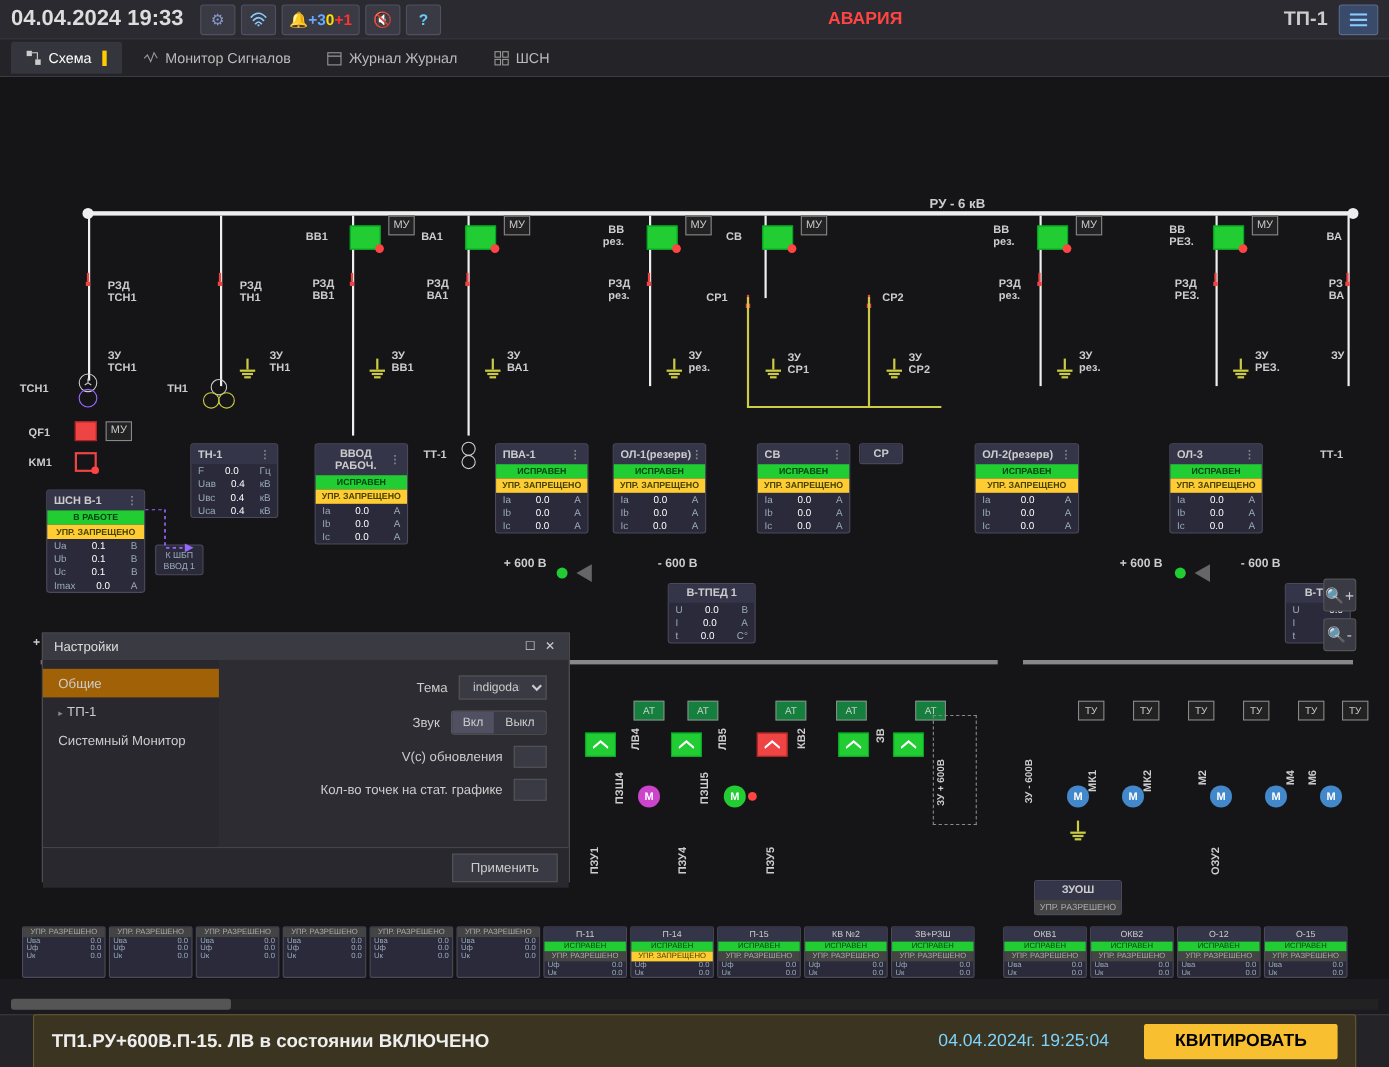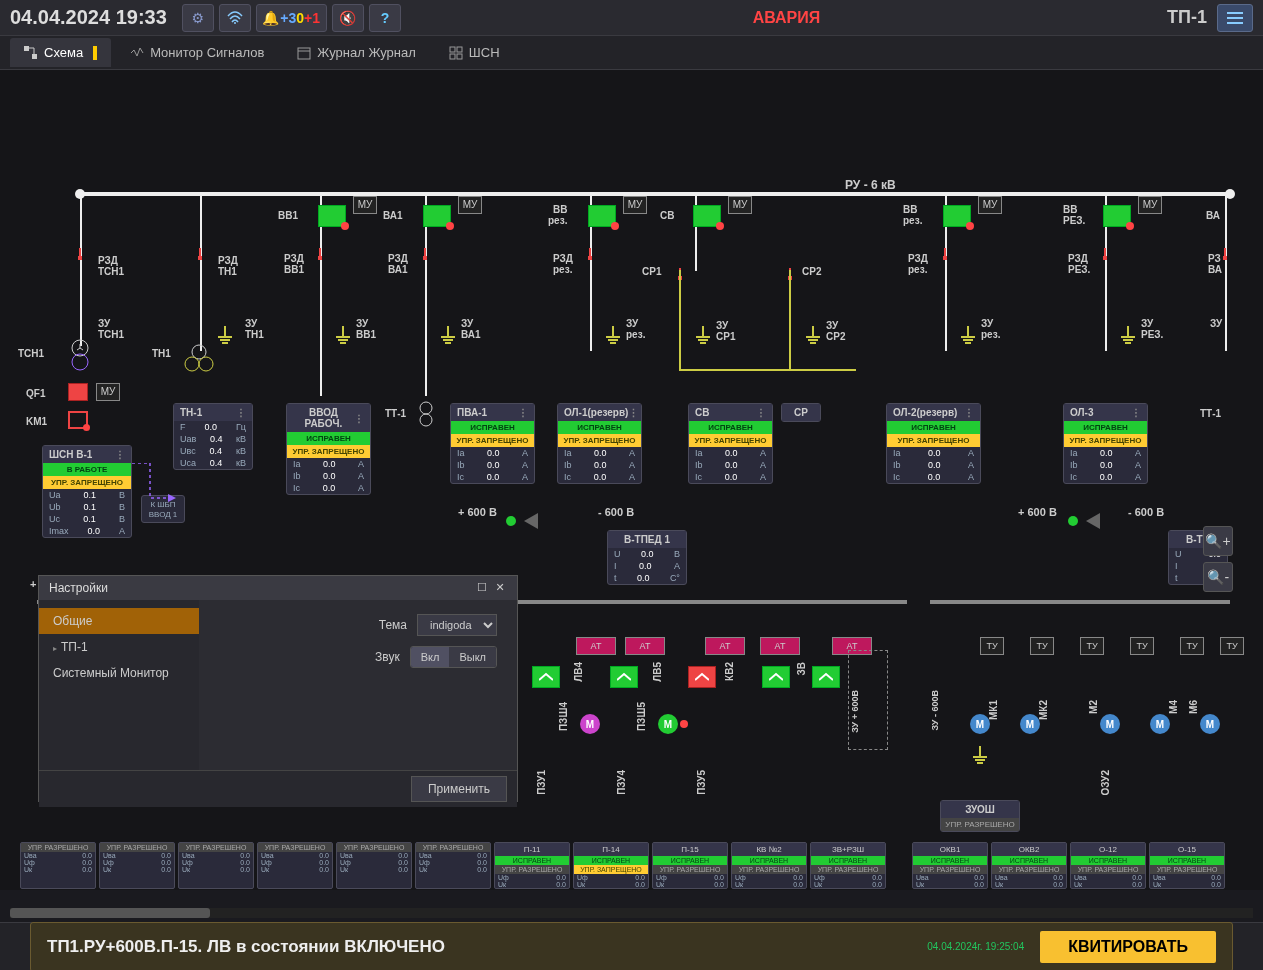--- a/index.html
+++ b/index.html
@@ -43,42 +43,42 @@
 .card .status-green { background: #2c3; color: #041; text-align: center; padding: 2px; font-size: 8px; font-weight: bold; }
 .card .status-yellow { background: #fc3; color: #440; text-align: center; padding: 2px; font-size: 8px; font-weight: bold; }
 .card .row { display: flex; justify-content: space-between; padding: 1px 6px; color: #9ab; }
 .card .row span:nth-child(2) { color: #fff; }
 
 
 .bus600 { position: absolute; top: 530px; left: 37px; width: 870px; height: 4px; background: #888; }
 .bus600b { position: absolute; top: 530px; left: 930px; width: 300px; height: 4px; background: #888; }
 .plus-lab { position: absolute; top: 508px; left: 30px; color: #ccc; font-size: 11px; font-weight: bold; }
 .ru-lab { position: absolute; top: 508px; left: 380px; color: #ccc; font-size: 11px; font-weight: bold; }
-.at-box { width: 40px; height: 18px; background: #be185d; border: 1px solid #888; position: absolute; font-size: 9px; color: #ccc; text-align: center; line-height: 16px; }
+.at-box { width: 28px; height: 18px; background: #15803d; border: 1px solid #888; position: absolute; font-size: 9px; color: #ccc; text-align: center; line-height: 16px; }
 .lv-brk { width: 28px; height: 22px; position: absolute; background: #2c3; border: 1px solid #0a2; display: flex; align-items: center; justify-content: center; }
 .lv-brk.red { background: #e44; border-color: #a22; }
 .vlabel { position: absolute; color: #ccc; font-size: 10px; font-weight: bold; writing-mode: vertical-rl; transform: rotate(180deg); }
 .m-circle { width: 20px; height: 20px; border-radius: 50%; background: #2c3; position: absolute; display: flex; align-items: center; justify-content: center; color: #fff; font-size: 10px; font-weight: bold; }
 .m-circle.magenta { background: #c4c; }
 .m-circle.blue { background: #48c; }
 
 
 .bottom-cards { position: absolute; top: 772px; left: 20px; right: 4px; display: flex; gap: 3px; overflow: hidden; }
 .bcard { flex: 0 0 76px; background: #2a2a3a; border: 1px solid #4a4a5a; border-radius: 2px; font-size: 7px; }
 .bcard .t { background: #35354a; color: #ccc; text-align: center; padding: 2px; font-size: 8px; }
 .bcard .sg { background: #2c3; color: #041; text-align: center; padding: 1px; font-size: 7px; }
 .bcard .sy { background: #fc3; color: #440; text-align: center; padding: 1px; font-size: 7px; }
 .bcard .sgr { background: #444; color: #aaa; text-align: center; padding: 1px; font-size: 7px; }
 .bcard .r { display: flex; justify-content: space-between; padding: 0 3px; color: #9ab; }
 
 
 .statusbar { position: absolute; bottom: 0; left: 0; right: 0; height: 48px; background: #232328; display: flex; align-items: center; padding: 0 20px; border-top: 1px solid #3a3a40; }
 .status-alert { flex: 1; background: #3a3420; border: 1px solid #6a5a30; border-radius: 3px; padding: 8px 16px; display: flex; align-items: center; margin: 0 10px; }
 .status-text { font-size: 17px; font-weight: bold; color: #eee; flex: 1; }
-.status-ts { font-size: 10px; color: #22c55e; margin: 0 16px; }
+.status-ts { font-size: 16px; color: #7dd3fc; margin: 0 32px; }
 .ack-btn { background: #f8c030; color: #000; font-weight: bold; font-size: 16px; padding: 7px 28px; border: none; border-radius: 2px; cursor: pointer; }
 
 
 .dialog { position: absolute; top: 575px; left: 38px; width: 480px; height: 227px; background: #2c2c32; border: 1px solid #555; z-index: 100; }
 .dialog-title { background: #3a3a42; padding: 5px 10px; font-size: 12px; color: #ddd; display: flex; justify-content: space-between; align-items: center; }
 .dialog-title .btns { display: flex; gap: 4px; }
 .dialog-title .wbtn { width: 14px; height: 14px; color: #ccc; cursor: pointer; font-size: 11px; text-align: center; }
 .dialog-body { display: flex; height: 170px; }
 .dialog-nav { width: 160px; background: #28282e; padding: 8px 0; }
 .dialog-nav div { padding: 6px 14px; font-size: 12px; color: #ccc; cursor: pointer; }
@@ -944,20 +944,28 @@
         <label>Тема</label>
         <select><option>indigodark</option></select>
       </div>
       <div class="form-row">
         <label>Звук</label>
         <div class="toggle-group">
           <button class="on">Вкл</button>
           <button>Выкл</button>
         </div>
       </div>
+      <div class="form-row">
+        <label>V(c) обновления</label>
+        <input type="text" style="width: 30px;">
+      </div>
+      <div class="form-row">
+        <label>Кол-во точек на стат. графике</label>
+        <input type="text" style="width: 30px;">
+      </div>
     </div>
   </div>
   <div class="dialog-footer">
     <button>Применить</button>
   </div>
 </div>
 
 <div class="hscroll">
     <div class="thumb"></div>
   </div>

